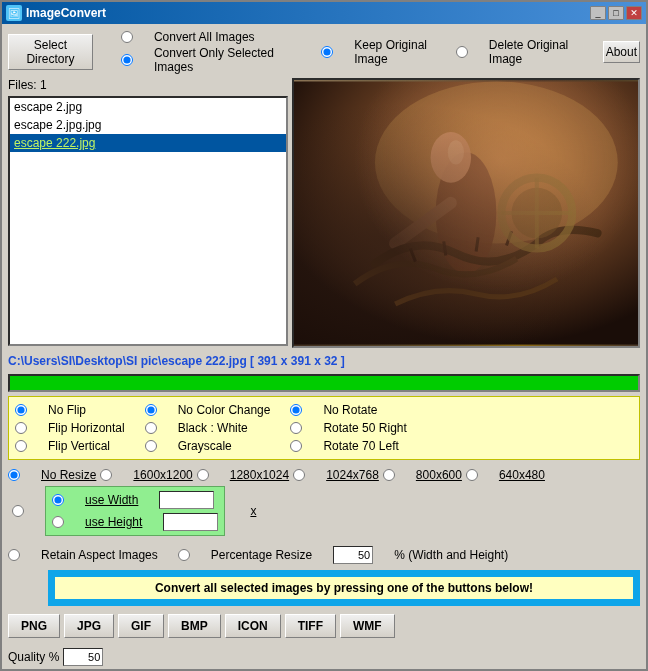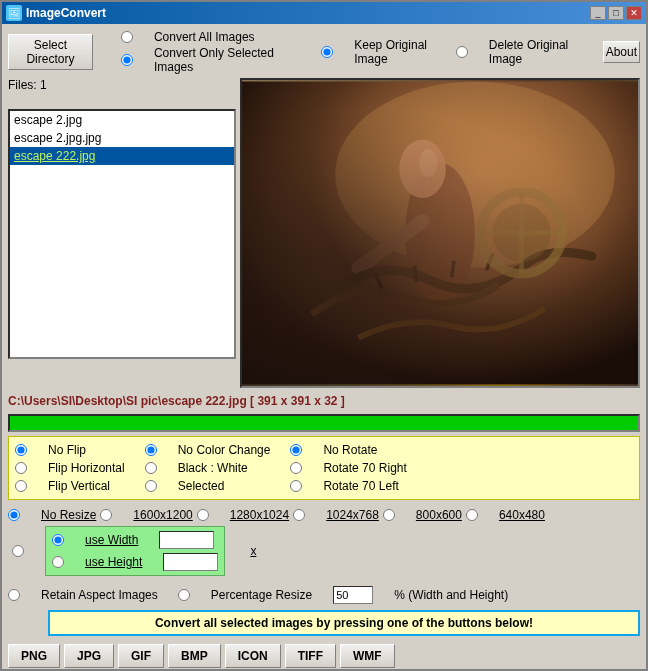--- a/index.html
+++ b/index.html
@@ -93,28 +93,28 @@
       gap: 21px;
     }
     .main-area {
       display: flex;
       gap: 4px;
       flex: 1;
     }
     .file-panel {
       display: flex;
       flex-direction: column;
-      gap: 17px;
+      gap: 4px;
     }
     .files-label {
       font-size: 12px;
       font-weight: normal;
     }
     .file-list {
-      width: 228px;
+      width: 280px;
       height: 250px;
       background: white;
       border: 2px inset #808080;
       overflow-y: auto;
       font-size: 12px;
     }
     .file-item {
       padding: 2px 4px;
       cursor: pointer;
     }
@@ -146,21 +146,21 @@
     }
     .preview-img::before {
       content: '';
       position: absolute;
       top: 0; left: 0; right: 0; bottom: 0;
       background:
         radial-gradient(ellipse at 60% 30%, rgba(180,120,80,0.6) 0%, transparent 50%),
         radial-gradient(ellipse at 30% 60%, rgba(50,30,20,0.8) 0%, transparent 60%);
     }
     .info-path {
-      color: #7f1d1d;
+      color: #1d4ed8;
       font-size: 12px;
       font-weight: bold;
       padding: 2px 0;
     }
     .progress-bar-container {
       background: white;
       border: 2px inset #808080;
       height: 18px;
       overflow: hidden;
     }
@@ -203,27 +203,28 @@
       border: 1px inset #808080;
       font-size: 11px;
       padding: 1px 2px;
     }
     .small-input {
       width: 40px;
       height: 18px;
       border: 1px inset #808080;
       font-size: 11px;
       padding: 7px 2px;
+      text-align: right;
     }
     .convert-label {
       font-weight: bold;
       font-size: 12px;
       text-align: center;
       background: #ffffc0;
-      border: 2px solid #0ea5e9;
+      border: 7px solid #0ea5e9;
       padding: 4px;
       margin-left: 40px;
     }
     .format-buttons {
       display: flex;
       gap: 4px;
       padding: 4px 0;
     }
     .format-btn {
       padding: 4px 12px;
@@ -367,32 +368,32 @@
         <div class="radio-row">
           <input type="radio" name="color" checked="" style="">
           <span>No Color Change</span>
         </div>
         <div class="radio-row">
           <input type="radio" name="color" style="">
           <span>Black : White</span>
         </div>
         <div class="radio-row">
           <input type="radio" name="color" style="">
-          <span>Selected</span>
+          <span>Grayscale</span>
         </div>
       </div>
 
       <div class="options-col">
         <div class="radio-row">
           <input type="radio" name="rotate" checked="" style="">
           <span>No Rotate</span>
         </div>
         <div class="radio-row">
           <input type="radio" name="rotate" style="">
-          <span>Rotate 70 Right</span>
+          <span>Rotate 50 Right</span>
         </div>
         <div class="radio-row">
           <input type="radio" name="rotate" style="">
           <span>Rotate 70 Left</span>
         </div>
       </div>
     </div>
 
     <div class="resize-row">
       <div class="radio-row">

